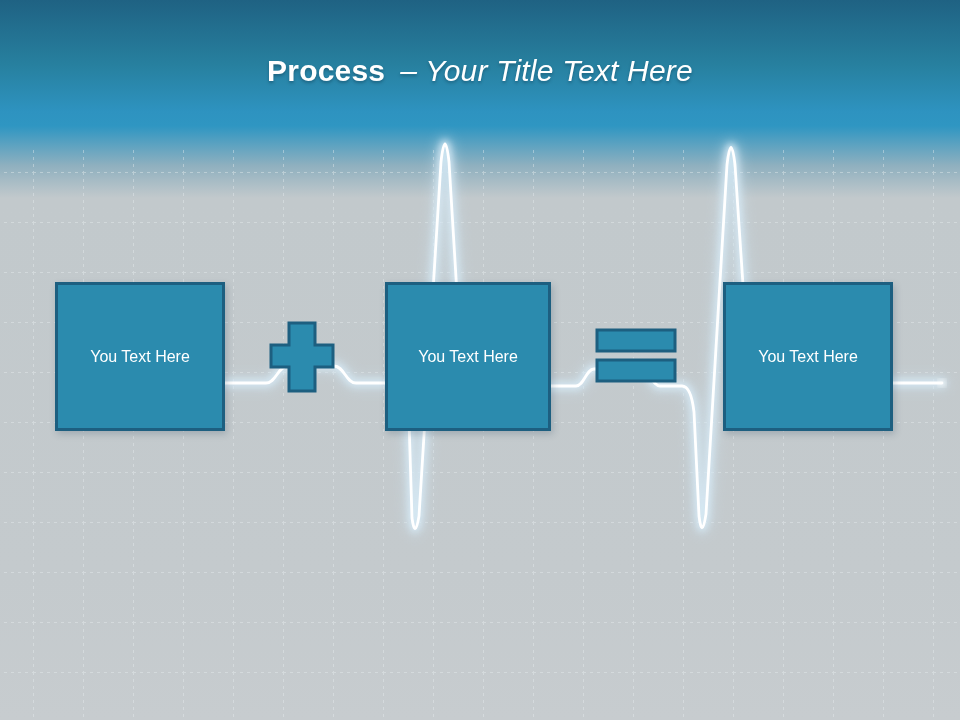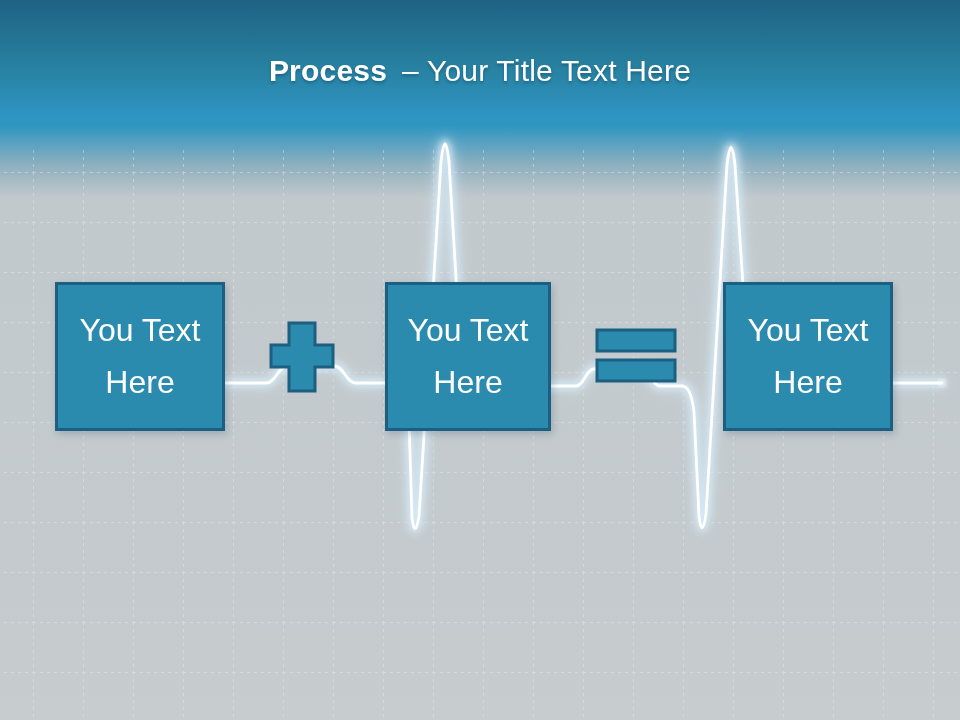--- a/index.html
+++ b/index.html
@@ -20,28 +20,28 @@
   }
   .bg-svg{position:absolute;left:0;top:0;width:960px;height:720px;}
   .title{
     position:absolute;left:0;top:54px;width:960px;
     text-align:center;color:#ffffff;font-size:30px;
     letter-spacing:0.2px;
     text-shadow:0 2px 3px rgba(10,40,60,0.35);
     white-space:nowrap;
   }
   .title .title-bold{font-weight:700;text-align:right;}
-  .title .title-rest{font-weight:400;margin-left:15px;}
+  .title .title-rest{font-weight:400;margin-left:15px;font-style:italic;}
   .pbox{
     position:absolute;top:282px;width:170px;height:149px;
     background:#2b8bae;border:3px solid #1d5f80;
     box-sizing:border-box;
     box-shadow:2px 3px 7px rgba(30,60,80,0.22);
     display:flex;align-items:center;justify-content:center;
-    text-align:center;color:#ffffff;font-size:32px;line-height:1.6;
+    text-align:center;color:#ffffff;font-size:16px;line-height:1.6;
   }
   .pbox .pbox-label{display:block;width:130px;}
   #box-1{left:55px;}
   #box-2{left:385px;width:166px;}
   #box-3{left:723px;}
   .op-plus{position:absolute;left:269px;top:321px;}
   .op-equals{position:absolute;left:594px;top:327px;}
 </style>
 </head>
 <body>

